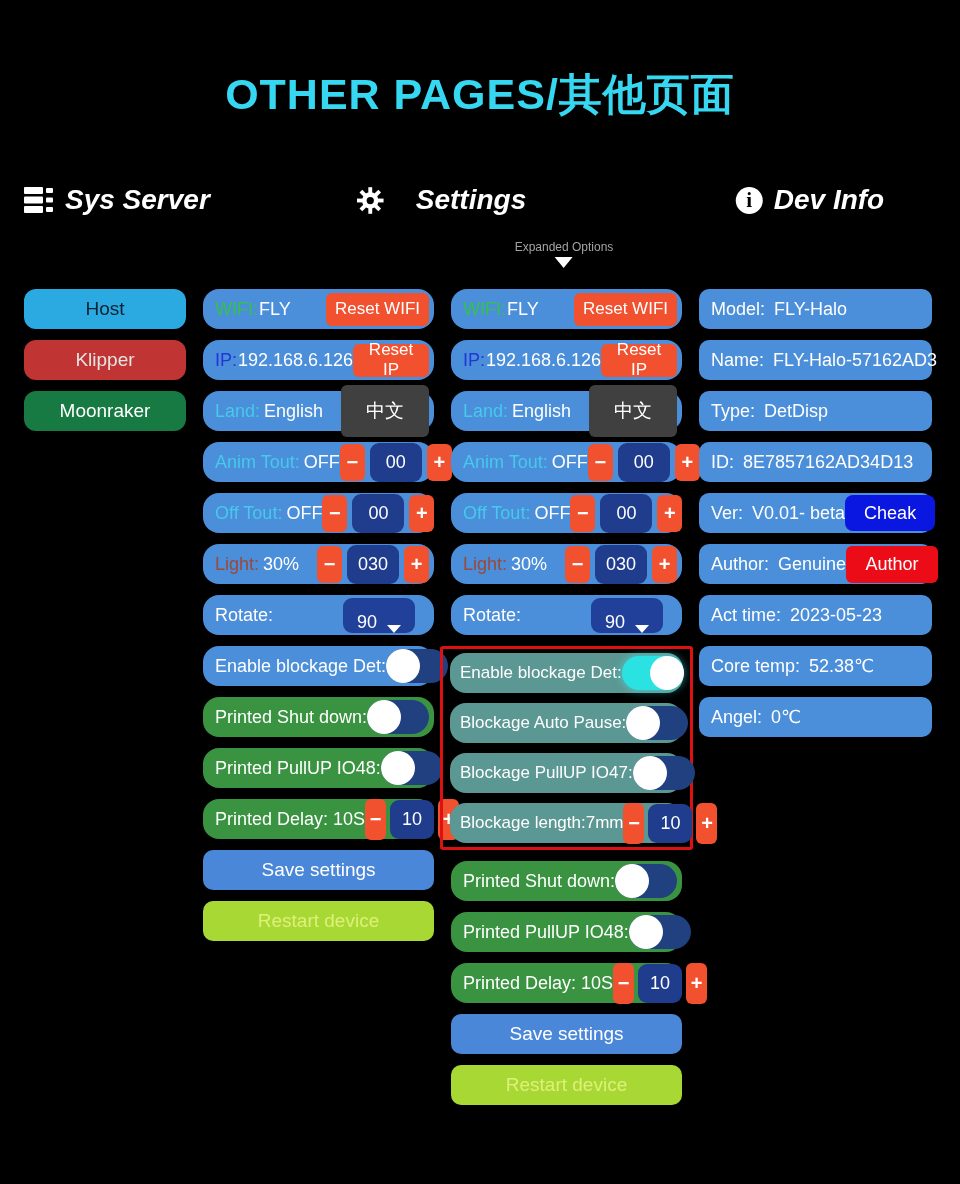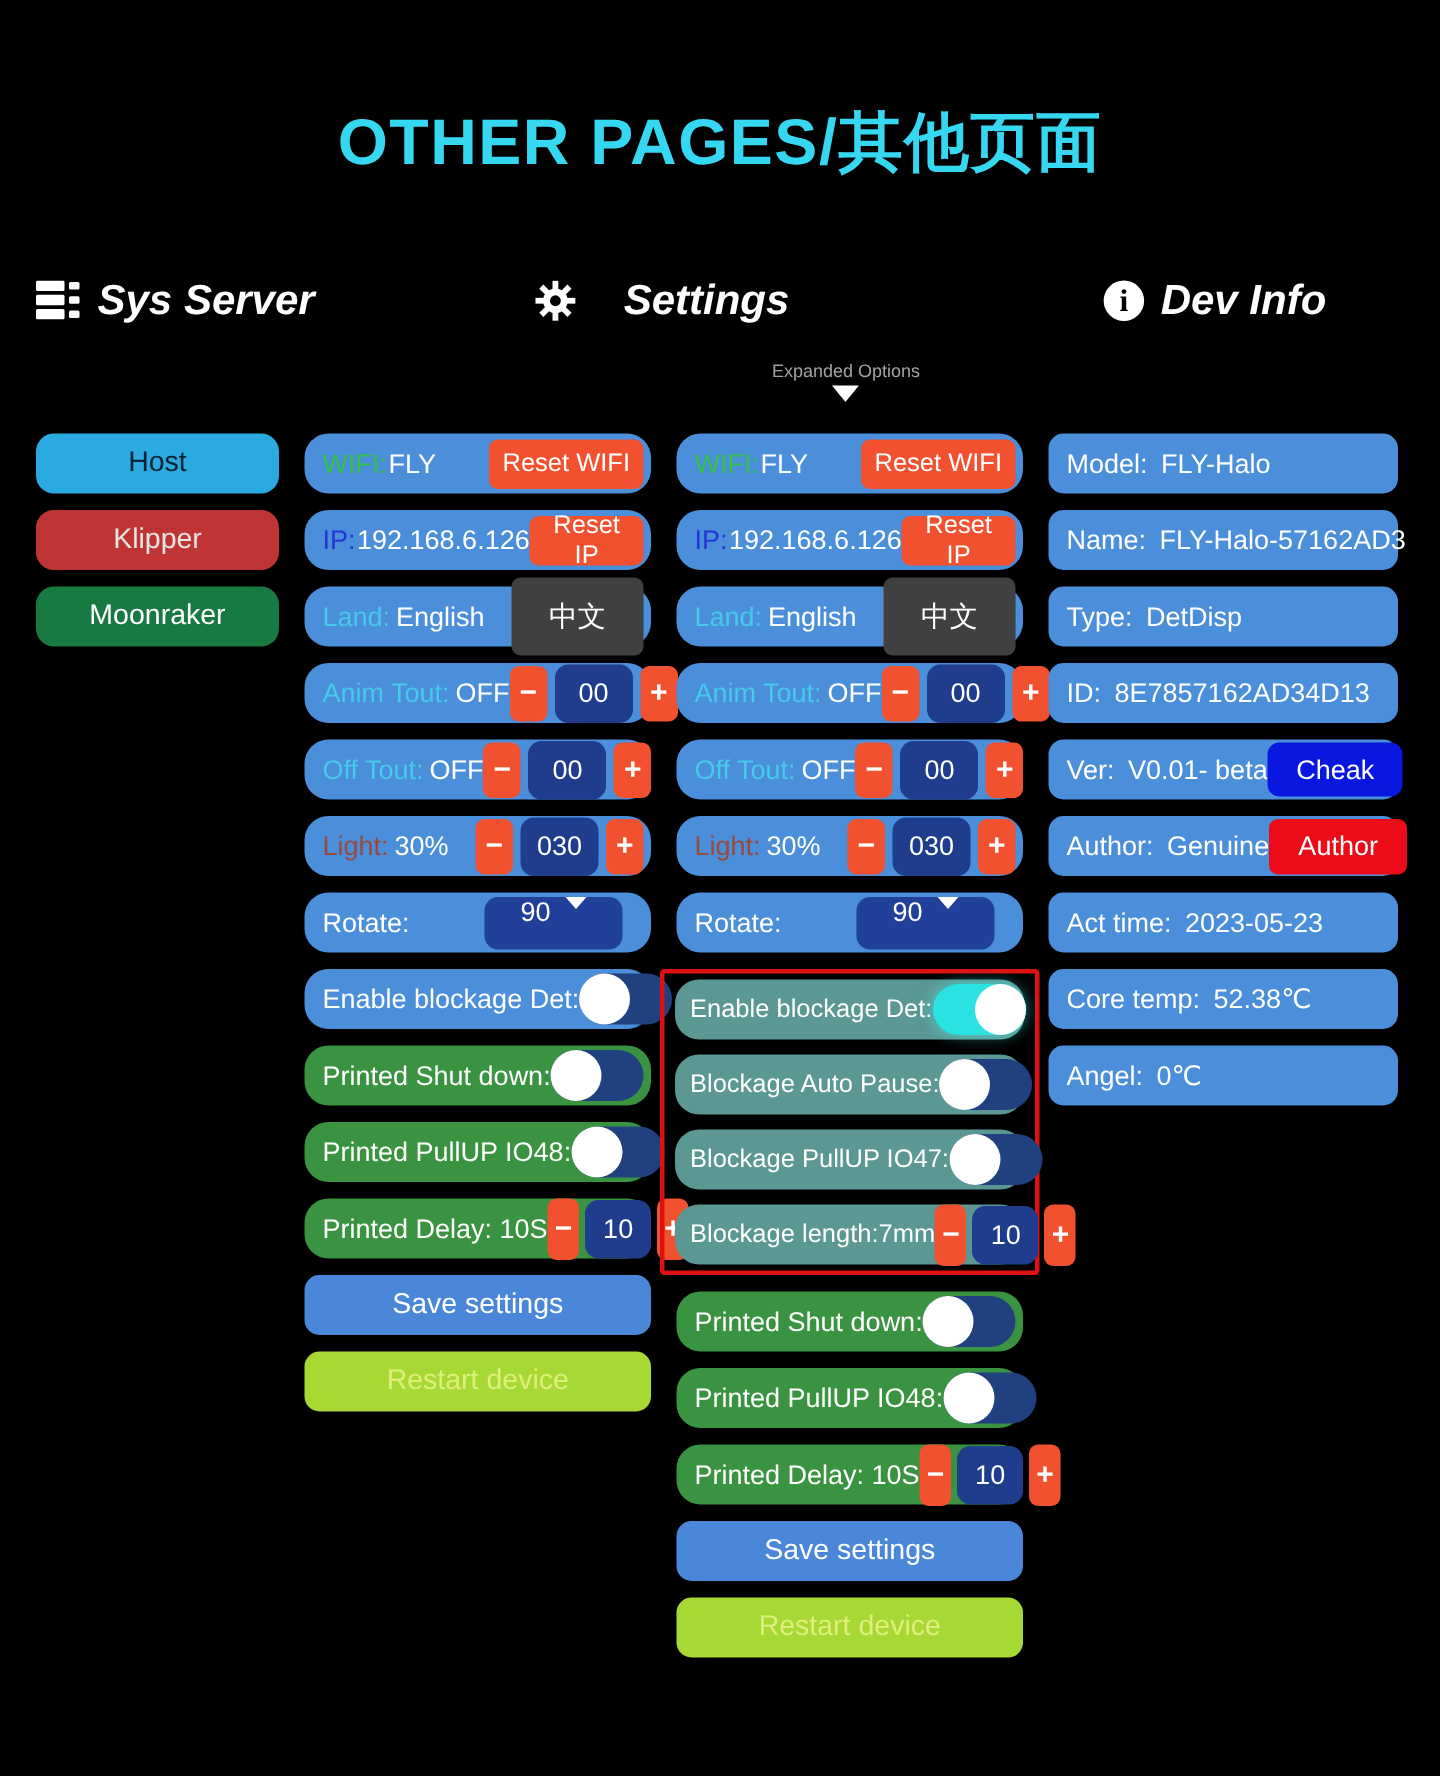--- a/index.html
+++ b/index.html
@@ -56,22 +56,22 @@
   
   .stepper{display:flex;align-items:center;gap:5px;}
   .step-btn{background:#f1512e;color:#fff;width:25px;height:37px;border-radius:6px;
     font-size:20px;font-weight:bold;display:flex;align-items:center;justify-content:center;cursor:pointer;}
   .step-val{background:#1f3c8d;color:#fff;min-width:52px;height:39px;border-radius:9px;
     display:flex;align-items:center;justify-content:center;font-size:18px;}
   .stepper.compact{gap:4px;}
   .stepper.compact .step-btn{width:21px;height:41px;}
   .stepper.compact .step-val{min-width:44px;}
   
-  .dropdown{background:#21409a;color:#fff;border-radius:9px;height:35px;width:92px;
-    display:flex;align-items:flex-start;justify-content:center;gap:10px;font-size:18px;cursor:pointer;}
+  .dropdown{background:#21409a;color:#fff;border-radius:9px;height:35px;width:72px;
+    display:flex;align-items:flex-end;justify-content:center;gap:10px;font-size:18px;cursor:pointer;}
   .dd-arrow{width:0;height:0;border-left:7px solid transparent;border-right:7px solid transparent;
     border-top:8px solid #fff;}
   
   .toggle{width:62px;height:34px;border-radius:17px;background:#20407f;position:relative;
     flex:none;cursor:pointer;margin-right:2px;}
   .toggle .knob{position:absolute;width:34px;height:34px;border-radius:50%;background:#fff;top:0;left:0;}
   .toggle.on{background:#2be2e2;box-shadow:0 0 10px rgba(70,255,255,.55);}
   .toggle.on .knob{left:auto;right:0;}
   
   .red-box{border:3px solid #dd1111;border-radius:3px;margin:0 -11px 11px;padding:4px 7px;}

